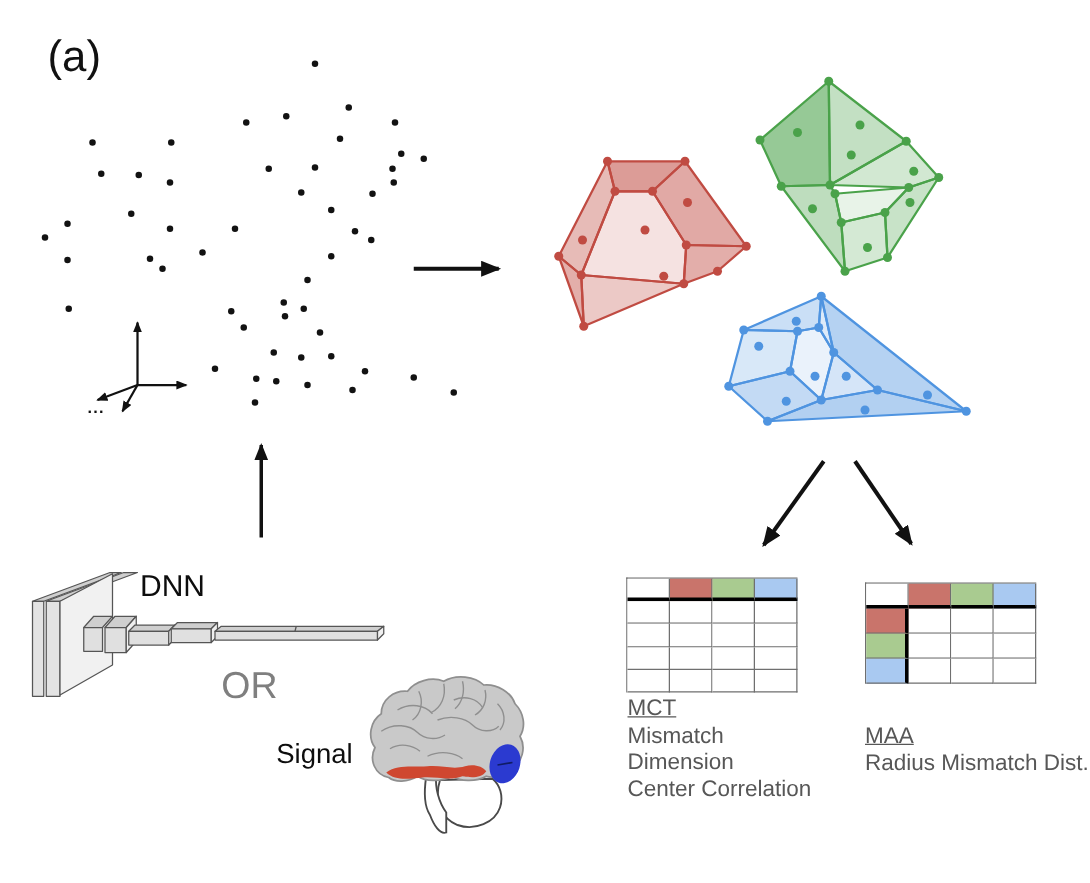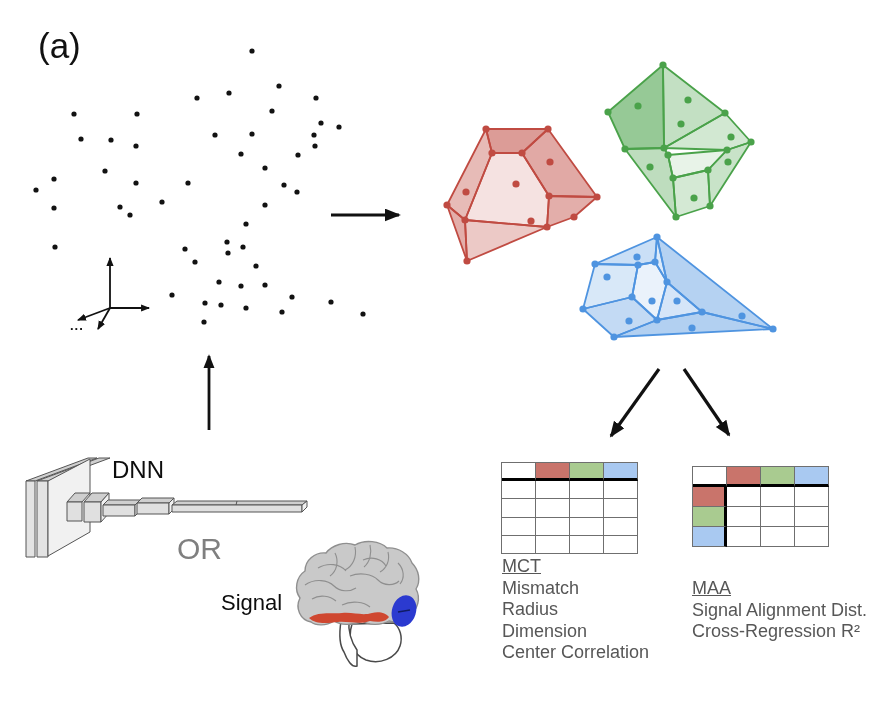--- a/index.html
+++ b/index.html
@@ -279,24 +279,22 @@
       <div class="cell" style="background: rgb(255, 255, 255);"></div>
       <div class="cell thick-r" style="background: rgb(169, 201, 241);"></div>
       <div class="cell" style="background: rgb(255, 255, 255);"></div>
       <div class="cell" style="background: rgb(255, 255, 255);"></div>
       <div class="cell" style="background: rgb(255, 255, 255);"></div>
     </div>
 
   <div class="metric-block mct-block">
     <div class="metric-title">MCT</div>
     <div class="metric-item">Mismatch</div>
-    <div class="metric-item">Radius</div>
     <div class="metric-item">Dimension</div>
     <div class="metric-item">Center Correlation</div>
   </div>
 
   <div class="metric-block maa-block">
     <div class="metric-title">MAA</div>
-    <div class="metric-item">Signal Alignment Dist.</div>
-    <div class="metric-item">Cross-Regression R²</div>
+    <div class="metric-item">Radius Mismatch Dist.</div>
   </div>
 
 </div>
 
 </body></html>

